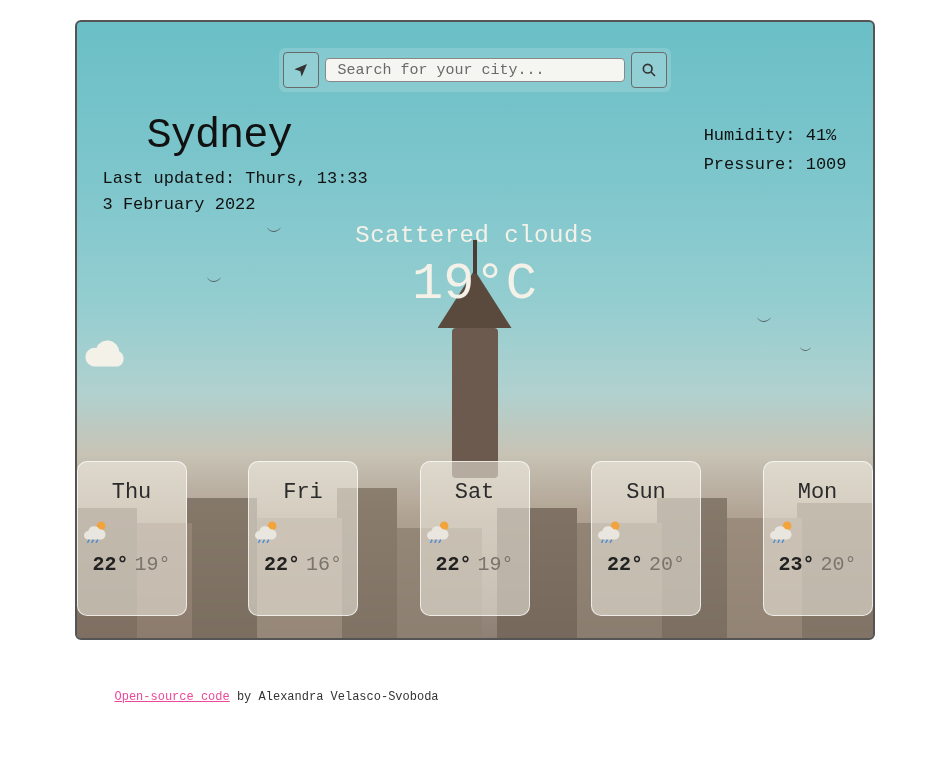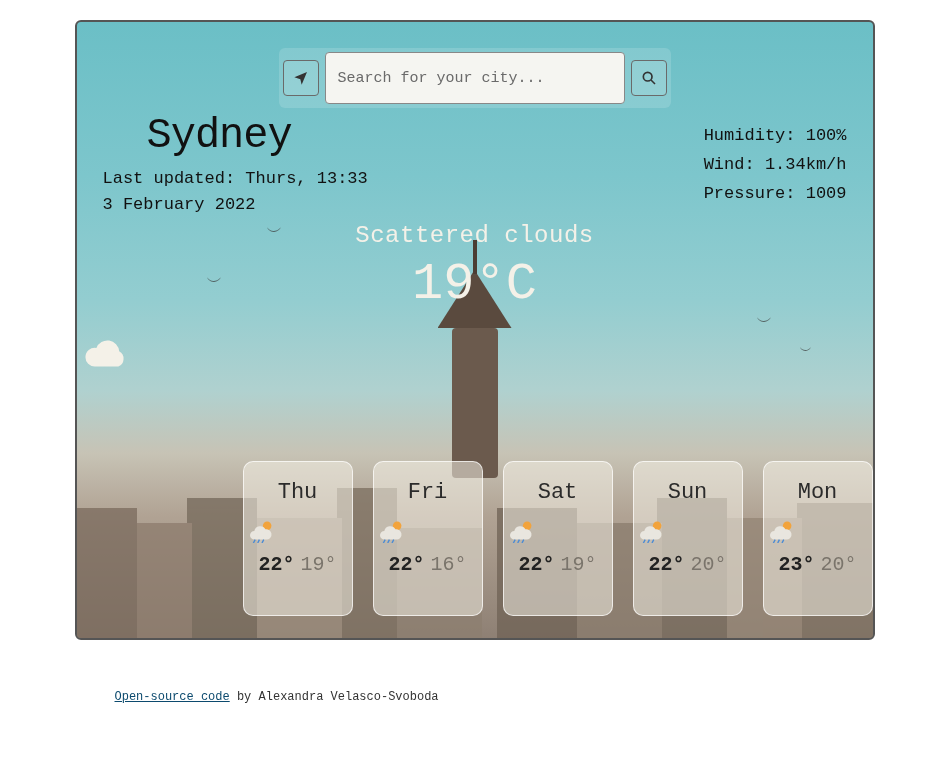--- a/index.html
+++ b/index.html
@@ -103,21 +103,21 @@
     border-radius: 4px;
     background: rgba(255,255,255,.1);
     display: flex;
     justify-content: center;
     align-items: center;
     cursor: pointer;
     color: #333;
   }
   .search-input {
     width: 300px;
-    height: 52px;
+    height: 24px;
     border: 1px solid #888;
     border-radius: 4px;
     background: #f5f5f1;
     font-family: inherit;
     font-size: 15px;
     padding: 0 12px;
     color: #333;
   }
   .search-input::placeholder { color: #6a6a6a; }
 
@@ -168,21 +168,21 @@
     font-size: 44px;
     color: #f5f5f2;
   }
 
   
   .forecast {
     position: absolute;
     bottom: 22px;
     left: 0; right: 0;
     display: flex;
-    justify-content: flex-end;
+    justify-content: space-between;
     gap: 20px;
   }
   .day-card {
     width: 110px;
     height: 155px;
     background: rgba(242,238,228,.55);
     border: 1px solid rgba(255,255,255,.7);
     border-radius: 10px;
     text-align: center;
     padding: 18px 4px 0;
@@ -200,21 +200,21 @@
   .hi { font-weight: bold; color: #222; }
   .lo { color: #7a746b; margin-left: 6px; }
 
   .footer {
     width: 800px;
     margin-top: 50px;
     font-size: 12px;
     color: #333;
     padding-left: 40px;
   }
-  .footer a { color: #0c4a6e; }
+  .footer a { color: #ec4899; }
 
   svg { display: block; }
 </style>
 </head>
 <body>
 
 <div class="card">
 
   <div class="skyline">
     <div class="buildings"></div>
@@ -244,22 +244,21 @@
     </button>
   </div>
 
   <div class="left-block">
     <div class="city">Sydney</div>
     <div class="updated">Last updated: Thurs, 13:33</div>
     <div class="date">3 February 2022</div>
   </div>
 
   <div class="right-block">
-    <div>Humidity: 100%</div>
-    <div>Wind: 1.34km/h</div>
+    <div>Humidity: 41%</div>
     <div>Pressure: 1009</div>
   </div>
 
   <div class="center">
     <div class="condition">Scattered clouds</div>
     <div class="temp">19°C</div>
     <div class="big-icon">
       <svg width="54" height="38" viewBox="0 0 64 44" fill="#f4f1e8">
           <path d="M50 20a14 14 0 00-27-4 11 11 0 00-13 11 11 11 0 0011 11h28a10 10 0 001-18z"></path>
         </svg>

